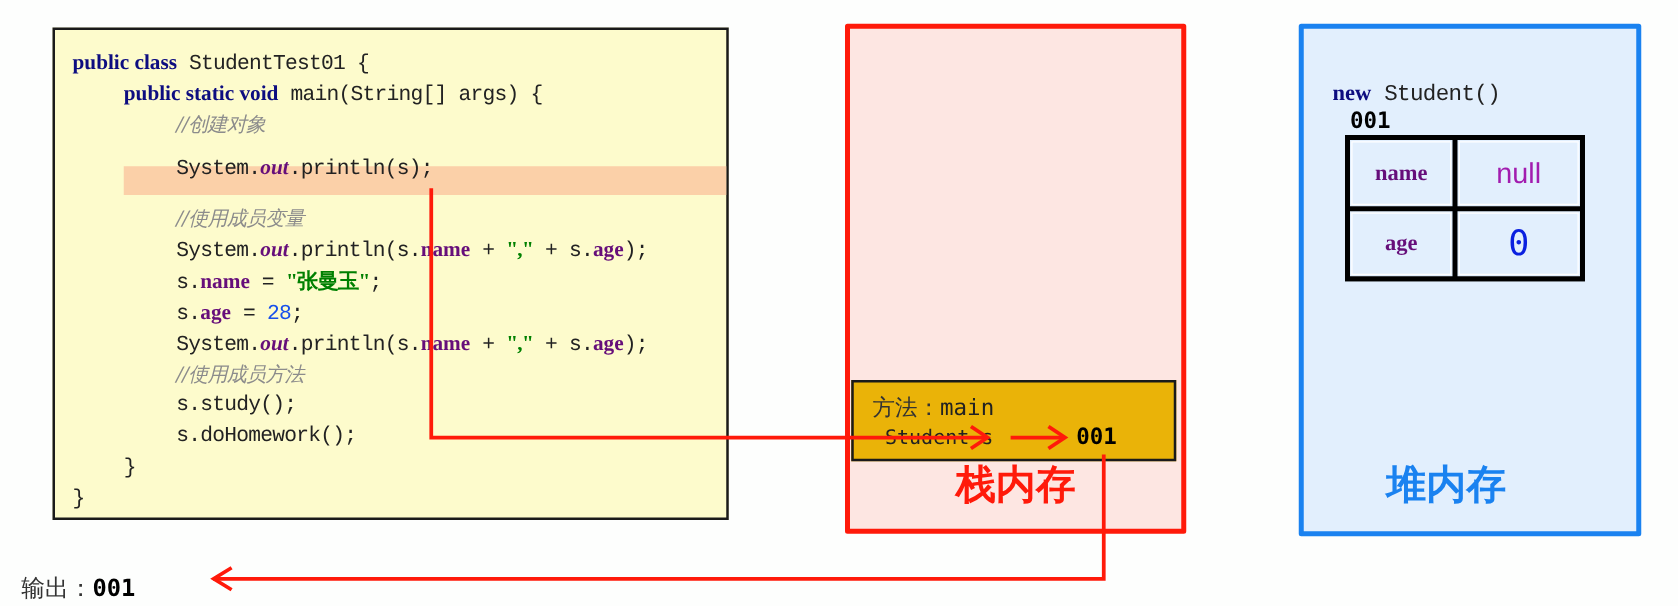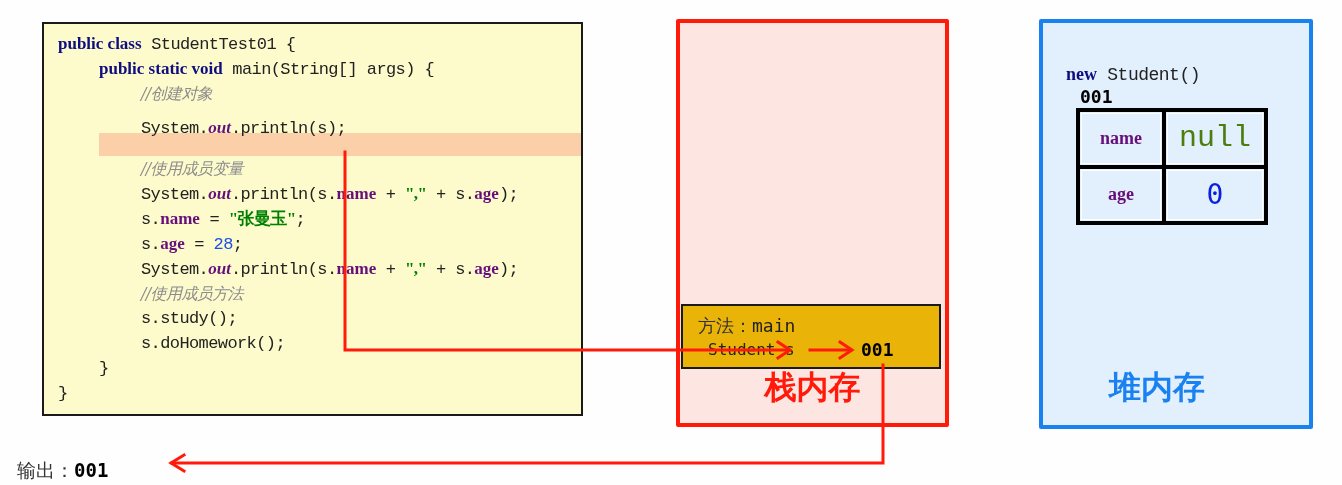--- a/index.html
+++ b/index.html
@@ -9,21 +9,21 @@
     font-family:"Liberation Serif", "DejaVu Serif", serif;
   }
   .abs { position:absolute; }
 
   
   #code-panel {
     left:42px; top:22px; width:537px; height:390px;
     background:#fdfbcc; border:2px solid #1a1a1a;
   }
   .code-line {
-    position:absolute; left:0; height:25px; line-height:24px;
+    position:absolute; left:0; height:25px; line-height:36px;
     font-family:"Liberation Mono", "DejaVu Sans Mono", monospace;
     font-size:17px; color:#222; white-space:pre; letter-spacing:-0.6px;
   }
   .code-line.highlight { background:#fbd0a8; }
   .kw  { color:#0d0d80; font-weight:bold; font-family:"Liberation Serif", serif; letter-spacing:0; }
   .fld { color:#660e7a; font-weight:bold; font-family:"Liberation Serif", serif; letter-spacing:0; }
   .st  { color:#660e7a; font-style:italic; font-weight:bold; font-family:"Liberation Serif", serif; letter-spacing:0; }
   .str { color:#008000; font-weight:bold; font-family:"Liberation Serif", serif; }
   .num { color:#1750eb; }
   .cmt { color:#8c8c8c; font-style:italic; font-family:"DejaVu Serif", serif; font-size:16px; }
@@ -71,21 +71,21 @@
   #heap-table {
     left:1076px; top:108px; width:192px; height:117px;
     border:4px solid #000; box-sizing:border-box; background:#000;
     display:grid; grid-template-columns:82px 1fr; grid-template-rows:1fr 1fr; gap:4px;
   }
   .cell {
     background:#e2effd; display:flex; align-items:center; justify-content:center;
     outline:1px solid #fff; outline-offset:-2px;
   }
   .cell-key { color:#660e7a; font-weight:bold; font-size:18px; font-family:"Liberation Serif", serif; }
-  .cell-null { color:#4d7c0f; font-size:30px; font-family:Liberation Mono, monospace; }
+  .cell-null { color:#a21caf; font-size:23px; font-family:Liberation Sans, sans-serif; }
   .cell-zero { color:#0a20e0; font-size:28px; font-family:"DejaVu Sans Mono", monospace; }
   #heap-title {
     left:1039px; top:366px; width:236px; text-align:center;
     font-family:"DejaVu Sans", sans-serif; font-weight:bold; font-size:32px; color:#1a82f0;
   }
 
   
   #output-label {
     left:17px; top:458px; font-size:19px; color:#333;
     font-family:"DejaVu Sans", sans-serif;

